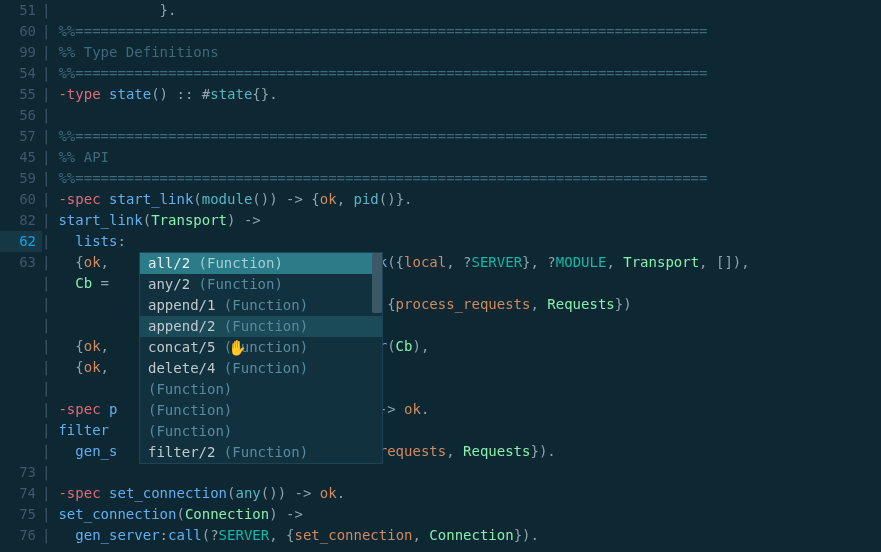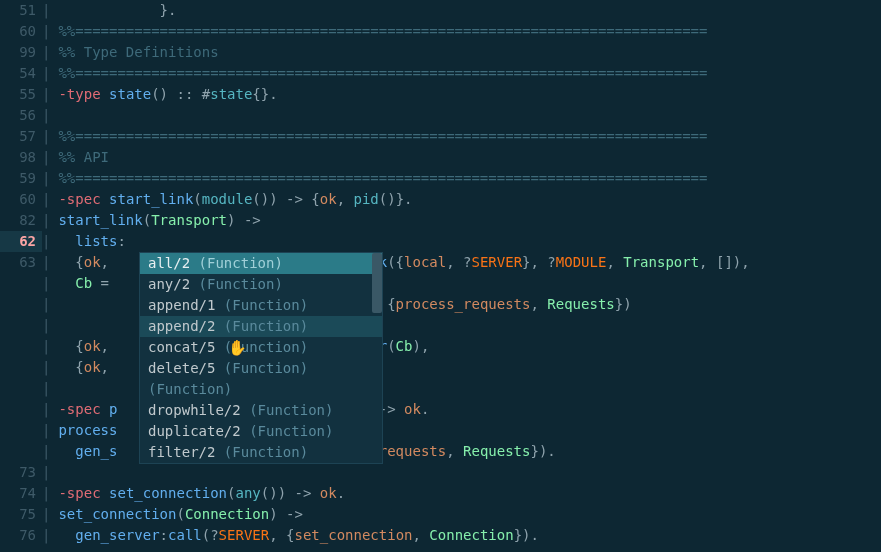--- a/index.html
+++ b/index.html
@@ -17,30 +17,30 @@
   .editor { display: flex; flex-direction: column; }
   .line { display: flex; align-items: flex-start; height: 21px; white-space: pre; justify-content: flex-end; }
   .gutter {
     width: 42px;
     text-align: right;
     color: #3e5a68;
     padding-right: 6px;
     flex-shrink: 0;
     user-select: none;
   }
-  .gutter.active { color: #fca5a5; background: #163845; font-weight: bold; }
+  .gutter.active { color: #0ea5e9; background: #163845; }
   .sep { color: #3e5a68; padding-right: 8px; flex-shrink: 0; user-select: none; }
   .code { flex: 1; }
   .c-comment { color: #3e6a7a; }
   .c-keyword { color: #e06c75; margin-top: 20px; }
   .c-func { color: #62afef; }
   .c-type { color: #56b6c2; }
   .c-atom { color: #d38a60; }
   .c-ok { color: #d38a60; margin-top: 48px; }
-  .c-macro { color: #f97316; }
+  .c-macro { color: #14b8a6; }
   .c-var { color: #d4d4d4; }
   .c-punct { color: #8fa3ad; }
   .c-param { color: #86efac; }
 
   .autocomplete {
     position: absolute;
     left: 139px;
     top: 252px;
     width: 244px;
     background: #12313f;
@@ -84,48 +84,48 @@
 <body>
 
 <div class="editor" id="editor">
     <div class="line"><div class="gutter">51</div><div class="sep">|</div><div class="code"><span class="c-punct">            }.</span></div></div>
     <div class="line"><div class="gutter">60</div><div class="sep">|</div><div class="code"><span class="c-comment">%%===========================================================================</span></div></div>
     <div class="line"><div class="gutter">99</div><div class="sep">|</div><div class="code"><span class="c-comment">%% Type Definitions</span></div></div>
     <div class="line"><div class="gutter">54</div><div class="sep">|</div><div class="code"><span class="c-comment">%%===========================================================================</span></div></div>
     <div class="line"><div class="gutter">55</div><div class="sep">|</div><div class="code"><span class="c-keyword">-type</span><span class="c-punct"> </span><span class="c-func">state</span><span class="c-punct">() :: #</span><span class="c-type">state</span><span class="c-punct">{}.</span></div></div>
     <div class="line"><div class="gutter">56</div><div class="sep">|</div><div class="code"></div></div>
     <div class="line"><div class="gutter">57</div><div class="sep">|</div><div class="code"><span class="c-comment">%%===========================================================================</span></div></div>
-    <div class="line"><div class="gutter">98</div><div class="sep">|</div><div class="code"><span class="c-comment">%% API</span></div></div>
+    <div class="line"><div class="gutter">45</div><div class="sep">|</div><div class="code"><span class="c-comment">%% API</span></div></div>
     <div class="line"><div class="gutter">59</div><div class="sep">|</div><div class="code"><span class="c-comment">%%===========================================================================</span></div></div>
     <div class="line"><div class="gutter">60</div><div class="sep">|</div><div class="code"><span class="c-keyword">-spec</span><span class="c-punct"> </span><span class="c-func">start_link</span><span class="c-punct">(</span><span class="c-type">module</span><span class="c-punct">()) -&gt; {</span><span class="c-ok">ok</span><span class="c-punct">, </span><span class="c-type">pid</span><span class="c-punct">()}.</span></div></div>
     <div class="line"><div class="gutter">82</div><div class="sep">|</div><div class="code"><span class="c-func">start_link</span><span class="c-punct">(</span><span class="c-param">Transport</span><span class="c-punct">) -&gt;</span></div></div>
     <div class="line"><div class="gutter active">62</div><div class="sep">|</div><div class="code"><span class="c-func">  lists</span><span class="c-punct">:</span></div></div>
     <div class="line"><div class="gutter">63</div><div class="sep">|</div><div class="code"><span class="c-punct">  {</span><span class="c-ok">ok</span><span class="c-punct">, </span><span class="c-var">                             </span><span class="c-func">ink</span><span class="c-punct">({</span><span class="c-atom">local</span><span class="c-punct">, ?</span><span class="c-macro">SERVER</span><span class="c-punct">}, ?</span><span class="c-macro">MODULE</span><span class="c-punct">, </span><span class="c-param">Transport</span><span class="c-punct">, []),</span></div></div>
     <div class="line"><div class="gutter"></div><div class="sep">|</div><div class="code"><span class="c-param">  Cb</span><span class="c-punct"> = </span></div></div>
     <div class="line"><div class="gutter"></div><div class="sep">|</div><div class="code"><span class="c-punct">                                       {</span><span class="c-atom">process_requests</span><span class="c-punct">, </span><span class="c-param">Requests</span><span class="c-punct">})</span></div></div>
     <div class="line"><div class="gutter"></div><div class="sep">|</div><div class="code"></div></div>
     <div class="line"><div class="gutter"></div><div class="sep">|</div><div class="code"><span class="c-punct">  {</span><span class="c-ok">ok</span><span class="c-punct">, </span><span class="c-func">                            ener</span><span class="c-punct">(</span><span class="c-param">Cb</span><span class="c-punct">),</span></div></div>
     <div class="line"><div class="gutter"></div><div class="sep">|</div><div class="code"><span class="c-punct">  {</span><span class="c-ok">ok</span><span class="c-punct">, </span></div></div>
     <div class="line"><div class="gutter"></div><div class="sep">|</div><div class="code"></div></div>
     <div class="line"><div class="gutter"></div><div class="sep">|</div><div class="code"><span class="c-keyword">-spec</span><span class="c-punct"> </span><span class="c-func">p</span><span class="c-punct">                             ) -&gt; </span><span class="c-ok">ok</span><span class="c-punct">.</span></div></div>
-    <div class="line"><div class="gutter"></div><div class="sep">|</div><div class="code"><span class="c-func">process</span></div></div>
+    <div class="line"><div class="gutter"></div><div class="sep">|</div><div class="code"><span class="c-func">filter</span></div></div>
     <div class="line"><div class="gutter"></div><div class="sep">|</div><div class="code"><span class="c-func">  gen_s</span><span class="c-punct">                           </span><span class="c-atom">ess_requests</span><span class="c-punct">, </span><span class="c-param">Requests</span><span class="c-punct">}).</span></div></div>
     <div class="line"><div class="gutter">73</div><div class="sep">|</div><div class="code"></div></div>
     <div class="line"><div class="gutter">74</div><div class="sep">|</div><div class="code"><span class="c-keyword">-spec</span><span class="c-punct"> </span><span class="c-func">set_connection</span><span class="c-punct">(</span><span class="c-type">any</span><span class="c-punct">()) -&gt; </span><span class="c-ok">ok</span><span class="c-punct">.</span></div></div>
     <div class="line"><div class="gutter">75</div><div class="sep">|</div><div class="code"><span class="c-func">set_connection</span><span class="c-punct">(</span><span class="c-param">Connection</span><span class="c-punct">) -&gt;</span></div></div>
     <div class="line"><div class="gutter">76</div><div class="sep">|</div><div class="code"><span class="c-func">  gen_server</span><span class="c-punct">:</span><span class="c-func">call</span><span class="c-punct">(?</span><span class="c-macro">SERVER</span><span class="c-punct">, {</span><span class="c-atom">set_connection</span><span class="c-punct">, </span><span class="c-param">Connection</span><span class="c-punct">}).</span></div></div>
   </div>
 
 <div class="autocomplete" id="ac">
   <div class="ac-scroll"></div>
 <div class="ac-item selected"><span class="ac-name">all/2 </span><span class="ac-kind">(Function)</span></div>
     <div class="ac-item"><span class="ac-name">any/2 </span><span class="ac-kind">(Function)</span></div>
     <div class="ac-item"><span class="ac-name">append/1 </span><span class="ac-kind">(Function)</span></div>
     <div class="ac-item hover"><span class="ac-name">append/2 </span><span class="ac-kind">(Function)</span></div>
     <div class="ac-item"><span class="ac-name">concat/5 </span><span class="ac-kind">(Function)</span></div>
-    <div class="ac-item"><span class="ac-name">delete/5 </span><span class="ac-kind">(Function)</span></div>
+    <div class="ac-item"><span class="ac-name">delete/4 </span><span class="ac-kind">(Function)</span></div>
     <div class="ac-item"><span class="ac-kind">(Function)</span></div>
-    <div class="ac-item"><span class="ac-name">dropwhile/2 </span><span class="ac-kind">(Function)</span></div>
-    <div class="ac-item"><span class="ac-name">duplicate/2 </span><span class="ac-kind">(Function)</span></div>
+    <div class="ac-item"><span class="ac-kind">(Function)</span></div>
+    <div class="ac-item"><span class="ac-kind">(Function)</span></div>
     <div class="ac-item"><span class="ac-name">filter/2 </span><span class="ac-kind">(Function)</span></div>
   </div>
 
 <div class="cursor-hand">✋</div>
 
 </body></html>

